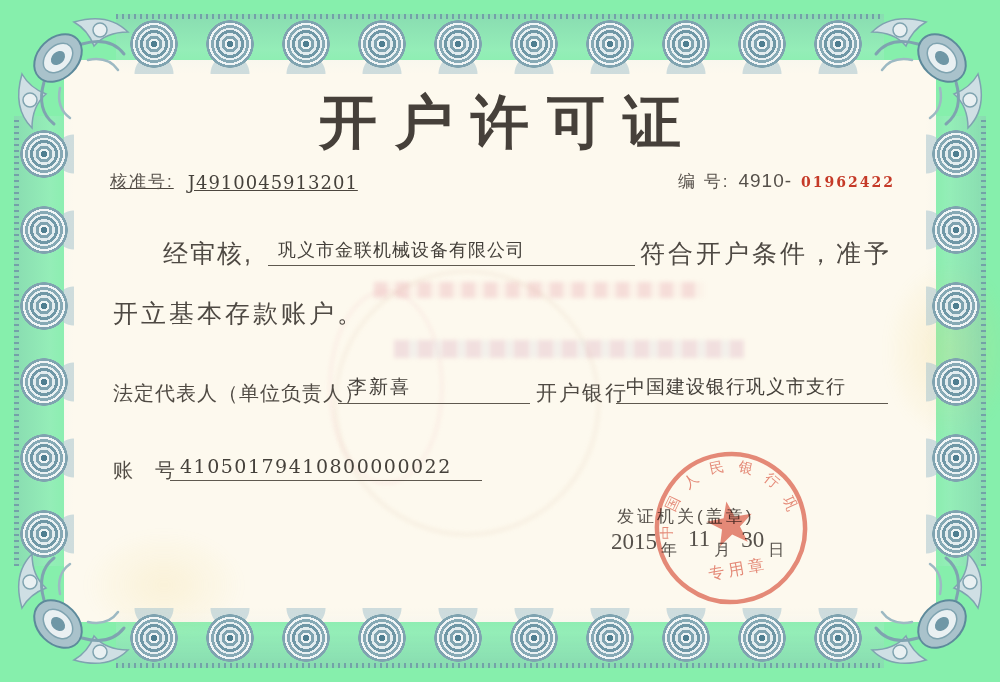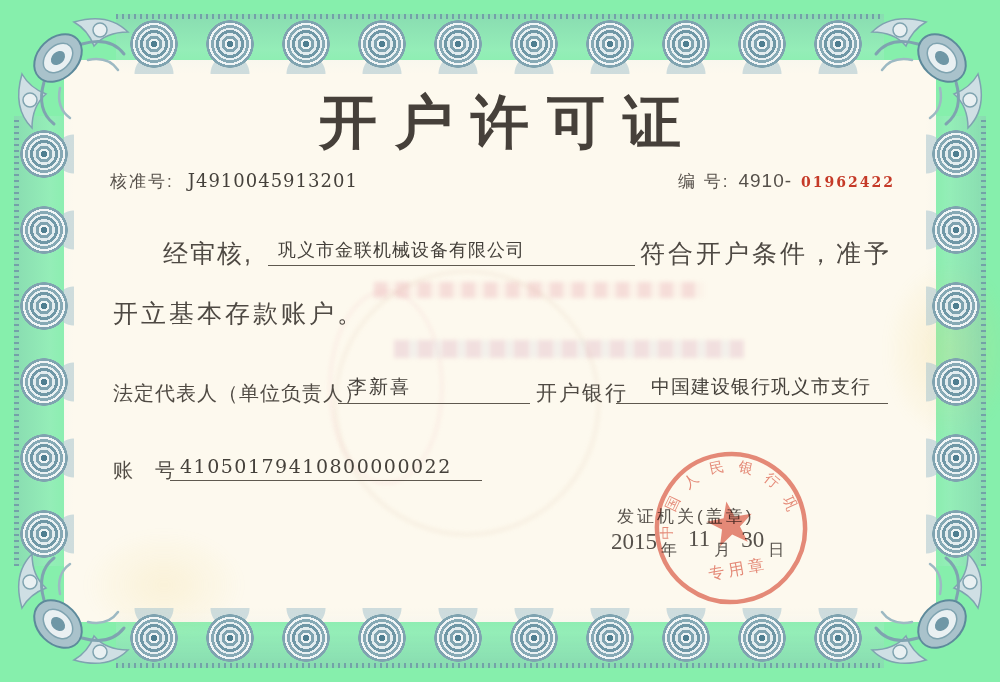--- a/index.html
+++ b/index.html
@@ -63,39 +63,39 @@
   
   .txt{position:absolute;z-index:5;color:#4c463e;}
   .title{
     left:0;right:0;top:84px;text-align:center;
     font-family:"DejaVu Serif","Liberation Serif",serif;
     font-size:58px;font-weight:700;letter-spacing:18px;text-indent:18px;
     color:#46403a;
   }
   .small-label{font-size:17px;letter-spacing:2px;color:#56504a;}
   .serifval{font-family:"DejaVu Serif","Liberation Serif",serif;color:#45413b;}
-  .approval{left:110px;top:170px;display:flex;align-items:flex-start;gap:14px;}
+  .approval{left:110px;top:170px;display:flex;align-items:flex-end;gap:14px;text-decoration:underline;}
   .approval .val{font-size:18px;letter-spacing:1px;}
   .serial{left:678px;top:170px;display:flex;align-items:baseline;gap:9px;}
   .serial .prefix{font-size:19px;letter-spacing:1px;color:#55504a;}
   .serial .red{font-size:14px;letter-spacing:2px;font-weight:700;}
   .big{font-size:25px;letter-spacing:2px;color:#4e4943;}
   .review-prefix{left:163px;top:237px;}
   .review-suffix{left:640px;top:237px;letter-spacing:3px;}
   .review-line2{left:113px;top:297px;letter-spacing:3px;}
   .uline{border-bottom:1.5px solid #5f594f;display:flex;align-items:flex-end;padding:0 0 3px 10px;box-sizing:border-box;}
   .u-company{left:268px;top:226px;width:367px;height:40px;}
   .u-company span{font-size:18px;letter-spacing:1px;}
   .mid-label{font-size:20px;letter-spacing:1px;color:#504b44;}
   .legal-label{left:113px;top:380px;}
   .u-legal{left:338px;top:368px;width:192px;height:36px;}
   .u-legal span{font-size:19px;letter-spacing:2px;}
   .bank-label{left:536px;top:379px;font-size:21px;letter-spacing:2px;}
   .u-bank{left:616px;top:368px;width:272px;height:36px;}
-  .u-bank span{font-size:19px;letter-spacing:1px;margin-left:25px;}
+  .u-bank span{font-size:19px;letter-spacing:1px;}
   .account-label{left:113px;top:457px;}
   .u-account{left:170px;top:445px;width:312px;height:36px;}
   .u-account span{font-size:19px;letter-spacing:1.5px;}
   .issuer{left:617px;top:505px;font-size:17px;letter-spacing:3px;color:#55504a;}
   .dateline{left:611px;top:533px;display:flex;align-items:baseline;font-size:16px;color:#55504a;}
   .dateline .num{font-family:Liberation Serif, serif;font-size:23px;position:relative;}
   .dateline .n-year{top:-4px;}
   .dateline .n-month{top:-7px;margin-left:10px;}
   .dateline .n-day{top:-6px;margin-left:10px;}
   .dateline .unit{position:relative;top:2px;margin-left:4px;letter-spacing:1px;}

